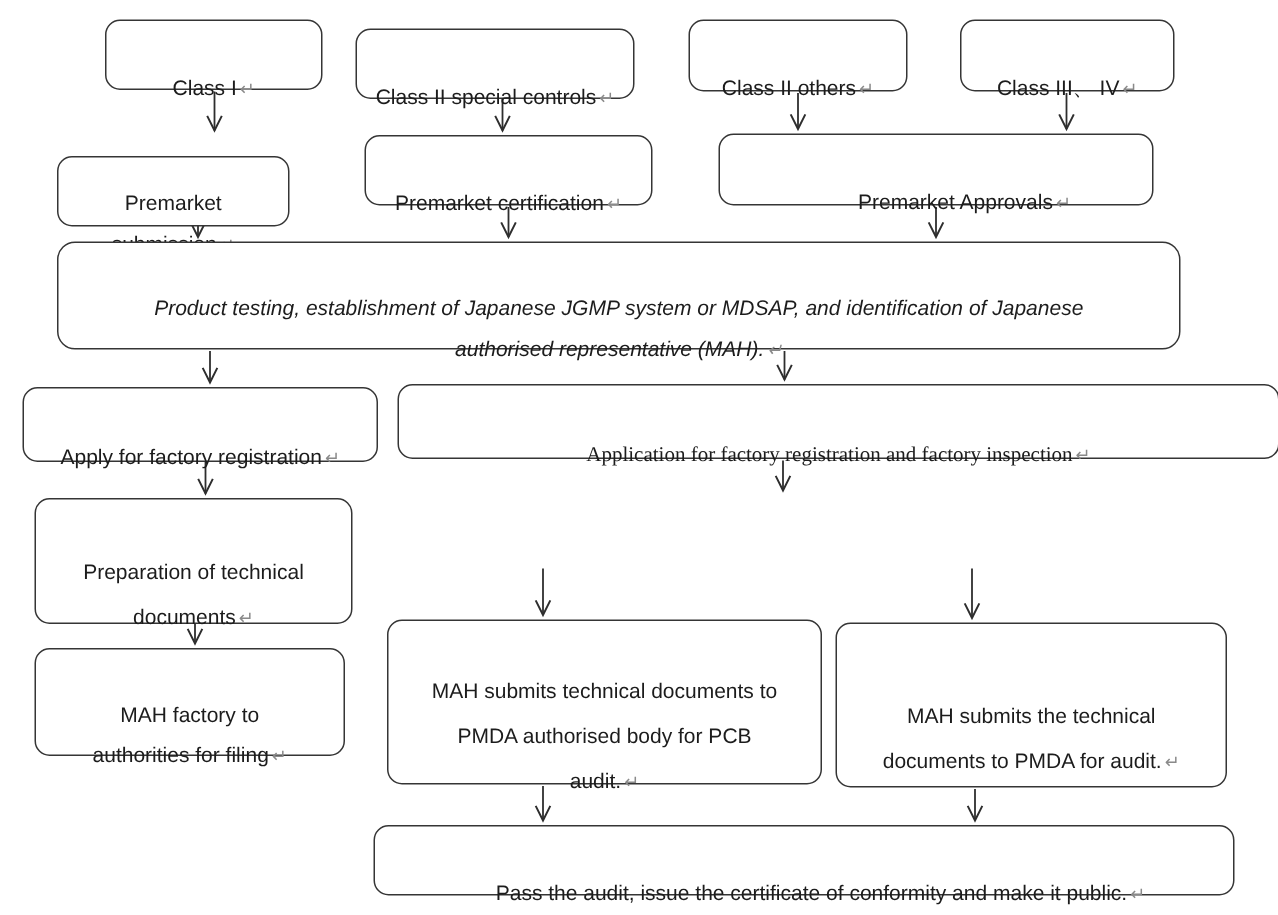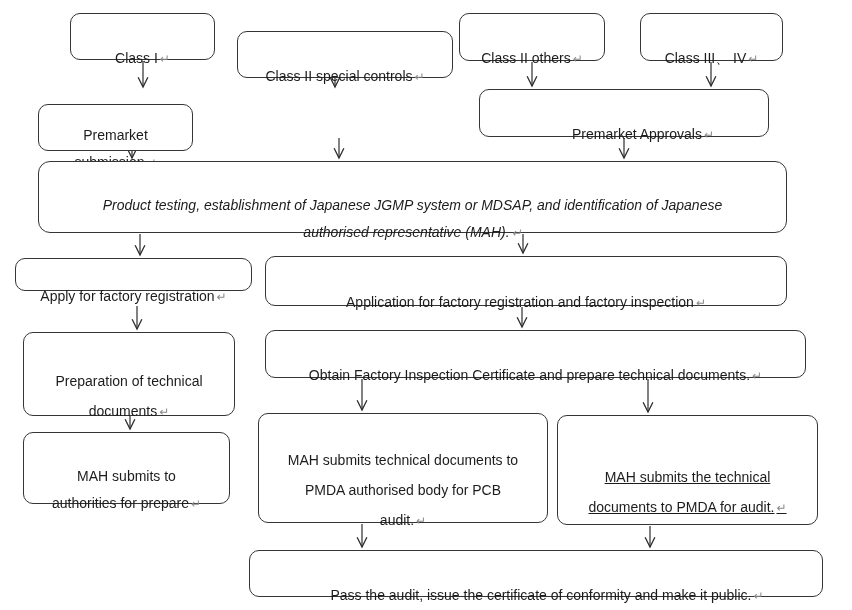--- a/index.html
+++ b/index.html
@@ -27,34 +27,34 @@
   }
   .box .inner{display:block;text-align:center;margin-top:44px;}
   .mark{
     color:#8a8a8a;
     font-size:12px;
     margin-left:2px;
   }
   svg.arrows{position:absolute;left:0;top:0;pointer-events:none;}
   
   .n1{left:70px;top:13px;width:145px;height:47px;}
-  .n2{left:237px;top:31px;width:216px;height:47px;}
+  .n2{left:237px;top:19px;width:186px;height:47px;}
   .n3{left:459px;top:13px;width:146px;height:48px;}
   .n4{left:640px;top:13px;width:143px;height:48px;}
   .n5{left:38px;top:104px;width:155px;height:47px;}
   .n6{left:243px;top:90px;width:192px;height:47px;}
   .n7{left:479px;top:89px;width:290px;height:48px;padding-left:48px;}
   .n8{left:38px;top:161px;width:749px;height:72px;padding:0 45px;border-radius:12px;font-style:italic;}
-  .n9{left:15px;top:258px;width:237px;height:33px;}
-  .n10{left:265px;top:256px;width:522px;height:50px;}
+  .n9{left:15px;top:258px;width:237px;height:50px;}
+  .n10{left:265px;top:256px;width:588px;height:50px;font-family:Liberation Serif, serif;}
   .n11{left:23px;top:332px;width:212px;height:84px;padding:0 20px;line-height:30px;}
   .n12{left:265px;top:330px;width:541px;height:48px;}
   .n13{left:23px;top:432px;width:207px;height:72px;padding:0 23px;}
   .n14{left:258px;top:413px;width:290px;height:110px;padding:0 26px;line-height:30px;}
-  .n15{left:557px;top:415px;width:261px;height:110px;padding:0 14px;line-height:30px;text-decoration:underline;}
+  .n15{left:557px;top:415px;width:261px;height:110px;padding:0 14px;line-height:30px;}
   .n16{left:249px;top:550px;width:574px;height:47px;padding-left:32px;}
 </style>
 </head>
 <body>
 
 <div class="page">
 
   <svg class="arrows" width="852" height="610" aria-hidden="true">
     <defs>
       <marker id="ah" viewBox="0 0 12 12" refX="10" refY="6" markerWidth="13" markerHeight="13" orient="auto" markerUnits="userSpaceOnUse">
@@ -94,20 +94,23 @@
   </div>
 
   <div class="box n3">
     <div class="inner"><span>Class II others</span><span class="mark">↵</span></div>
   </div>
 
   <div class="box n5">
     <div class="inner"><span>Premarket submission</span><span class="mark">↵</span></div>
   </div>
 
+  <div class="box n6">
+    <div class="inner"><span>Premarket certification</span><span class="mark">↵</span></div>
+  </div>
 
   <div class="box n7">
     <div class="inner"><span>Premarket Approvals</span><span class="mark">↵</span></div>
   </div>
 
   <div class="box n8">
     <div class="inner"><span>Product testing, establishment of Japanese JGMP system or MDSAP, and identification of Japanese authorised representative (MAH).</span><span class="mark">↵</span></div>
   </div>
 
   <div class="box n9">
@@ -115,26 +118,23 @@
   </div>
 
   <div class="box n10">
     <div class="inner"><span>Application for factory registration and factory inspection</span><span class="mark">↵</span></div>
   </div>
 
   <div class="box n11">
     <div class="inner"><span>Preparation of technical documents</span><span class="mark">↵</span></div>
   </div>
 
-  <div class="box n12">
-    <div class="inner"><span>Obtain Factory Inspection Certificate and prepare technical documents.</span><span class="mark">↵</span></div>
-  </div>
 
   <div class="box n13">
-    <div class="inner"><span>MAH submits to authorities for prepare</span><span class="mark">↵</span></div>
+    <div class="inner"><span>MAH factory to authorities for filing</span><span class="mark">↵</span></div>
   </div>
 
   <div class="box n14">
     <div class="inner"><span>MAH submits technical documents to PMDA authorised body for PCB audit.</span><span class="mark">↵</span></div>
   </div>
 
   <div class="box n15">
     <div class="inner"><span>MAH submits the technical documents to PMDA for audit.</span><span class="mark">↵</span></div>
   </div>
 

